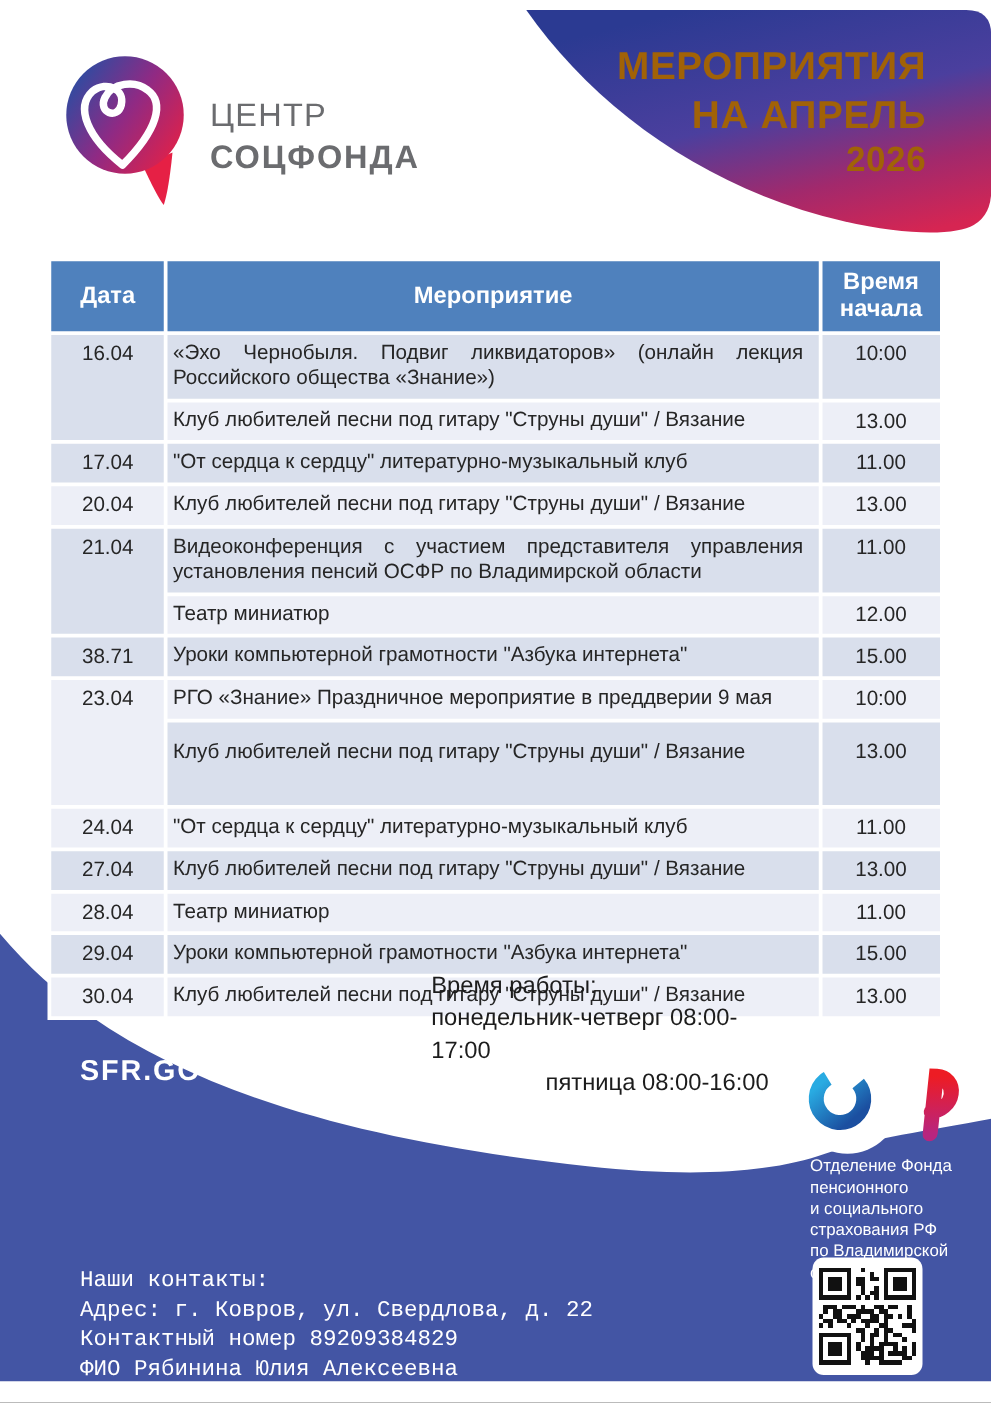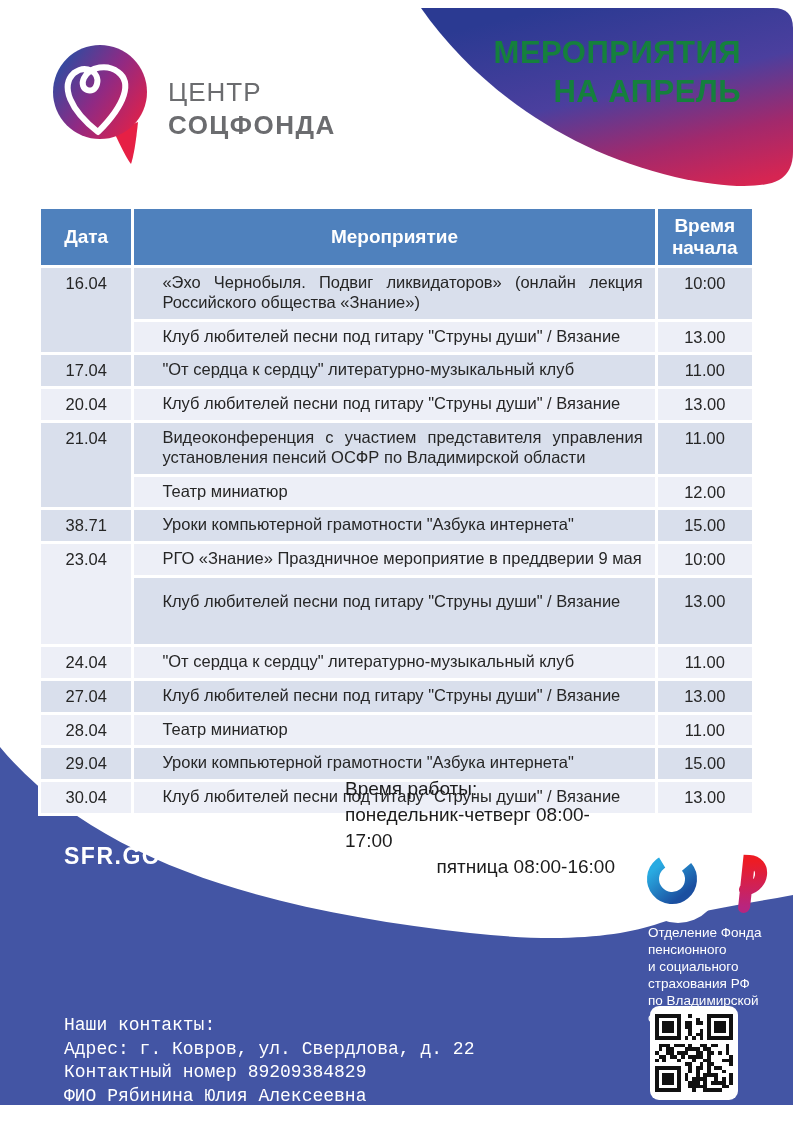--- a/index.html
+++ b/index.html
@@ -1,40 +1,40 @@
 <!DOCTYPE html>
 <html><head>
 <meta charset="utf-8">
 <style>
   html,body{margin:0;padding:0;background:#888;}
   .page{position:relative;width:793px;height:1122px;background:#fff;margin:0 auto;
         font-family:"Liberation Sans",sans-serif;overflow:hidden;}
 
   
   .banner-svg{position:absolute;top:0;right:0;width:390px;height:200px;z-index:1;}
-  .banner-text{position:absolute;top:33px;right:52px;z-index:2;text-align:right;color:#15803d;
+  .banner-text{position:absolute;top:33px;right:52px;z-index:2;text-align:right;color:#a16207;
                font-weight:bold;line-height:39px;font-size:31px;letter-spacing:.5px;}
   .banner-text .yr{font-size:28px;line-height:34px;}
 
   
   .logo-svg{position:absolute;left:48px;top:42px;width:110px;height:125px;z-index:2;}
   .logo-text{position:absolute;left:168px;top:76px;z-index:2;color:#6b6c6f;
              font-size:26px;line-height:33px;letter-spacing:1px;}
   .logo-text .b{font-weight:bold;letter-spacing:1.5px;}
 
   
   .tbl-wrap{position:absolute;left:38px;top:206px;width:717px;z-index:3;}
   table.events{width:717px;border-collapse:separate;border-spacing:3px;background:#fff;
                table-layout:fixed;}
   table.events th{background:var(--hdr);color:#fff;font-weight:bold;font-size:19px;
                   text-align:center;vertical-align:middle;padding:6px 4px;height:44px;}
   col.c-date{width:90px;} col.c-event{width:518px;} col.c-time{width:94px;}
   table.events td{vertical-align:top;font-size:16.5px;line-height:1.2;color:#262626;}
   td.date-cell,td.time-cell{text-align:center;padding-top:6px;font-size:17px;color:#2e2e2e;}
-  td.event-cell{padding:5px 12px 6px 28px;text-align:justify;text-align-last:left;}
+  td.event-cell{padding:5px 12px 6px 4px;text-align:justify;text-align-last:left;}
   tr.rowA td{background:var(--rowd);margin-left:40px;} tr.rowB td{background:var(--rowl);}
   tr.tall td{padding-top:14px;height:46px;}
 
   
   .hours{position:absolute;left:345px;top:776px;width:270px;z-index:3;color:#1c1c1c;
          font-size:19px;line-height:26px;}
   .hours .r{text-align:right;}
 
   
   .footer-svg{position:absolute;left:0;top:737px;width:793px;height:385px;z-index:1;}
@@ -62,20 +62,21 @@
         <stop offset="0.45" stop-color="#4b3f9e"></stop>
         <stop offset="0.75" stop-color="#a2296c"></stop>
         <stop offset="1" stop-color="#d62552"></stop>
       </linearGradient>
     </defs>
     <path d="M14,8 C70,88 160,152 268,177 C320,189 358,188 372,180 Q386,172 386,152 L386,28 Q386,8 366,8 Z" fill="url(#bgrad)" transform="translate(4,0)"></path>
   </svg>
   <div class="banner-text">
     <div>МЕРОПРИЯТИЯ</div>
     <div>НА АПРЕЛЬ</div>
+    <div class="yr">2026</div>
   </div>
 
   <svg class="logo-svg" viewBox="0 0 110 125" aria-hidden="true">
     <defs>
       <linearGradient id="hgrad" x1="0" y1="0.15" x2="1" y2="0.85">
         <stop offset="0" stop-color="#2150a5"></stop>
         <stop offset="0.5" stop-color="#8f2a84"></stop>
         <stop offset="1" stop-color="#e62045"></stop>
       </linearGradient>
     </defs>

